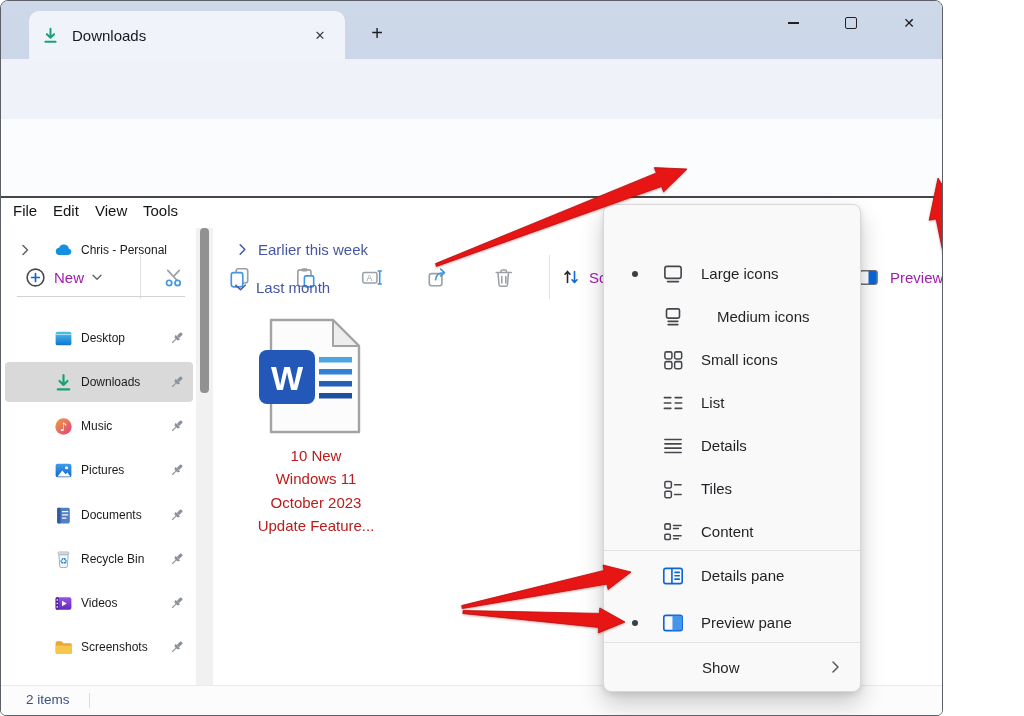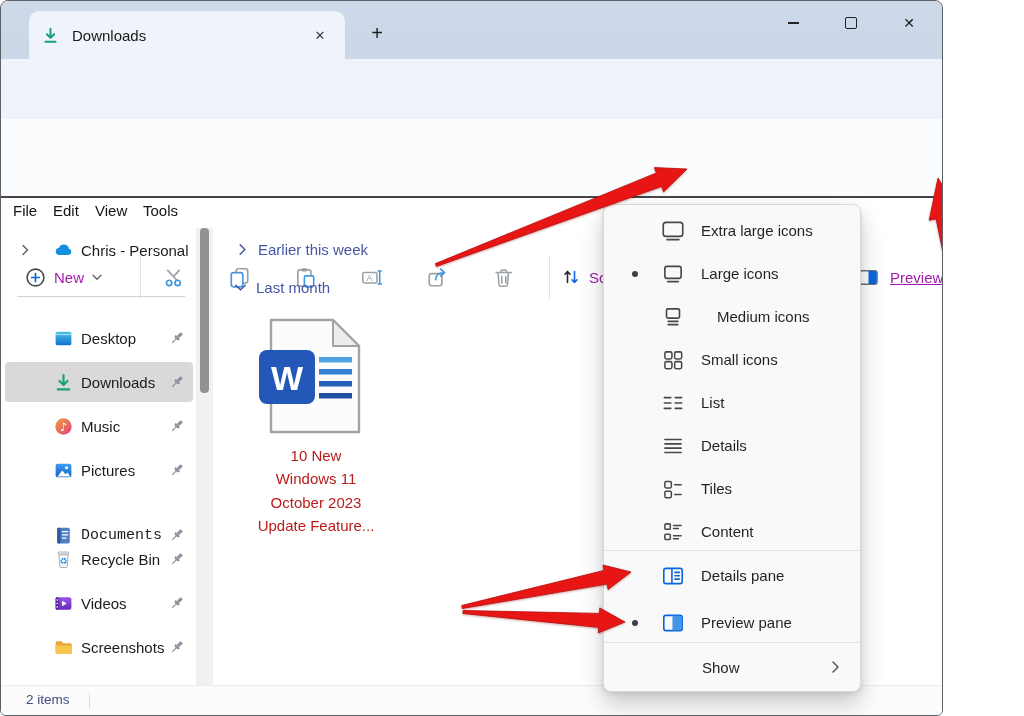--- a/index.html
+++ b/index.html
@@ -44,21 +44,21 @@
   
   .darkline{position:absolute;left:0;top:195px;width:100%;height:2px;background:#44464a;}
   .menubar{position:absolute;left:0;top:197px;width:100%;height:29px;background:#ffffff;}
   .mb-item{position:absolute;top:4px;font-size:15px;color:#121416;}
   
   .sidebar-row{position:absolute;left:4px;width:188px;height:40px;display:flex;align-items:center;
     padding-left:48px;box-sizing:border-box;border-radius:4px;}
   .sidebar-row.selected{background:#d9d9d9;}
   .sb-icon{position:absolute;left:48px;top:10px;}
   .sb-chev{position:absolute;left:12px;top:12px;}
-  .sb-label{margin-left:28px;font-size:15px;color:#1b1b1b;white-space:nowrap;}
+  .sb-label{margin-left:28px;font-size:12px;color:#1b1b1b;white-space:nowrap;}
   .sb-pin{position:absolute;right:8px;top:12px;}
   .sb-sep{position:absolute;left:16px;top:295px;width:168px;height:1px;background:#d2d2d2;}
   .sb-scroll{position:absolute;left:195px;top:227px;width:17px;height:457px;background:#f1f1f1;}
   .sb-thumb{position:absolute;left:4px;top:0;width:9px;height:165px;background:#919191;border-radius:4px;}
   .ct-scroll{position:absolute;left:1015px;top:227px;width:9px;height:457px;background:#ededed;}
   .ct-thumb{position:absolute;left:1px;top:103px;width:7px;height:42px;background:#7d7d7d;border-radius:3px;}
   
   .group-hdr{position:absolute;display:flex;align-items:center;gap:8px;font-size:15px;color:#4656a4;}
   .file-caption{position:absolute;left:232px;top:443px;width:166px;text-align:center;font-size:15px;
     line-height:23.3px;color:#b91c1c;}
@@ -226,21 +226,21 @@
       <span>View</span>
       <svg width="10" height="7" viewBox="0 0 10 7">
           <polyline points="1,1.2 5,5.2 9,1.2" fill="none" stroke="#606468" stroke-width="1.4" stroke-linecap="round" stroke-linejoin="round"></polyline>
         </svg>
     </div>
 
     <div class="tbtn tb-more" style="left:782px;">
       <span>•••</span>
     </div>
 
-    <div class="tbtn" style="left:856px;gap:10px;text-decoration:underline;">
+    <div class="tbtn" style="left:856px;gap:10px;">
       <span>
         <svg width="23" height="23" viewBox="0 0 24 24">
             <rect x="3" y="5" width="18" height="14" rx="2.5" fill="none" stroke="#6d7278" stroke-width="1.5"></rect>
             <path d="M12 5.2h6.3a2.3 2.3 0 0 1 2.3 2.3v9a2.3 2.3 0 0 1-2.3 2.3H12z" fill="#0b66da"></path>
           </svg>
       </span>
       <span>Preview</span>
     </div>
   </div>
 
@@ -356,21 +356,21 @@
         <svg width="16" height="16" viewBox="0 0 16 16">
             <g fill="#8b919a" transform="rotate(45 8 8)">
               <rect x="6.4" y="1.2" width="3.2" height="5.6" rx="1"></rect>
               <path d="M4.7 6.8h6.6l-1.1 2.7H5.8z"></path>
               <rect x="7.45" y="9.5" width="1.1" height="5.2"></rect>
             </g>
           </svg>
       </span>
     </div>
 
-    <div class="sidebar-row" style="top:514px;font-family:Liberation Mono, monospace;">
+    <div class="sidebar-row" style="top:494px;">
       <span class="sb-icon">
         <svg width="21" height="21" viewBox="0 0 20 20">
             <rect x="4" y="2.5" width="12" height="15" rx="1.5" fill="#4f7fc4"></rect>
             <rect x="4" y="2.5" width="3.2" height="15" rx="1" fill="#2d5b9e"></rect>
             <path d="M9 6.4h5M9 9.4h5M9 12.4h3.4" stroke="#fff" stroke-width="1.2" stroke-linecap="round"></path>
           </svg>
       </span>
       <span class="sb-label">Documents</span>
       <span class="sb-pin">
         <svg width="16" height="16" viewBox="0 0 16 16">
@@ -488,29 +488,20 @@
       <div>October 2023</div>
       <div>Update Feature...</div>
     </div>
   </div>
 
   <div class="ct-scroll">
     <div class="ct-thumb"></div>
   </div>
 
   <div class="viewmenu">
-    <div class="vm-item" style="top:4px;">
-      <span>
-        <svg width="26" height="26" viewBox="0 0 24 24">
-            <rect x="3" y="4" width="18" height="13" rx="2.5" fill="none" stroke="#44474c" stroke-width="1.5"></rect>
-            <path d="M6.5 20h11" stroke="#44474c" stroke-width="1.5" stroke-linecap="round"></path>
-          </svg>
-      </span>
-      <span class="vm-label">Extra large icons</span>
-    </div>
     <div class="vm-item" style="top:47px;">
       <span class="vm-bullet"></span>
       <span>
         <svg width="26" height="26" viewBox="0 0 24 24">
             <rect x="4.5" y="5" width="15" height="11" rx="2" fill="none" stroke="#44474c" stroke-width="1.5"></rect>
             <path d="M7 19h10" stroke="#44474c" stroke-width="1.5" stroke-linecap="round"></path>
           </svg>
       </span>
       <span class="vm-label">Large icons</span>
     </div>

